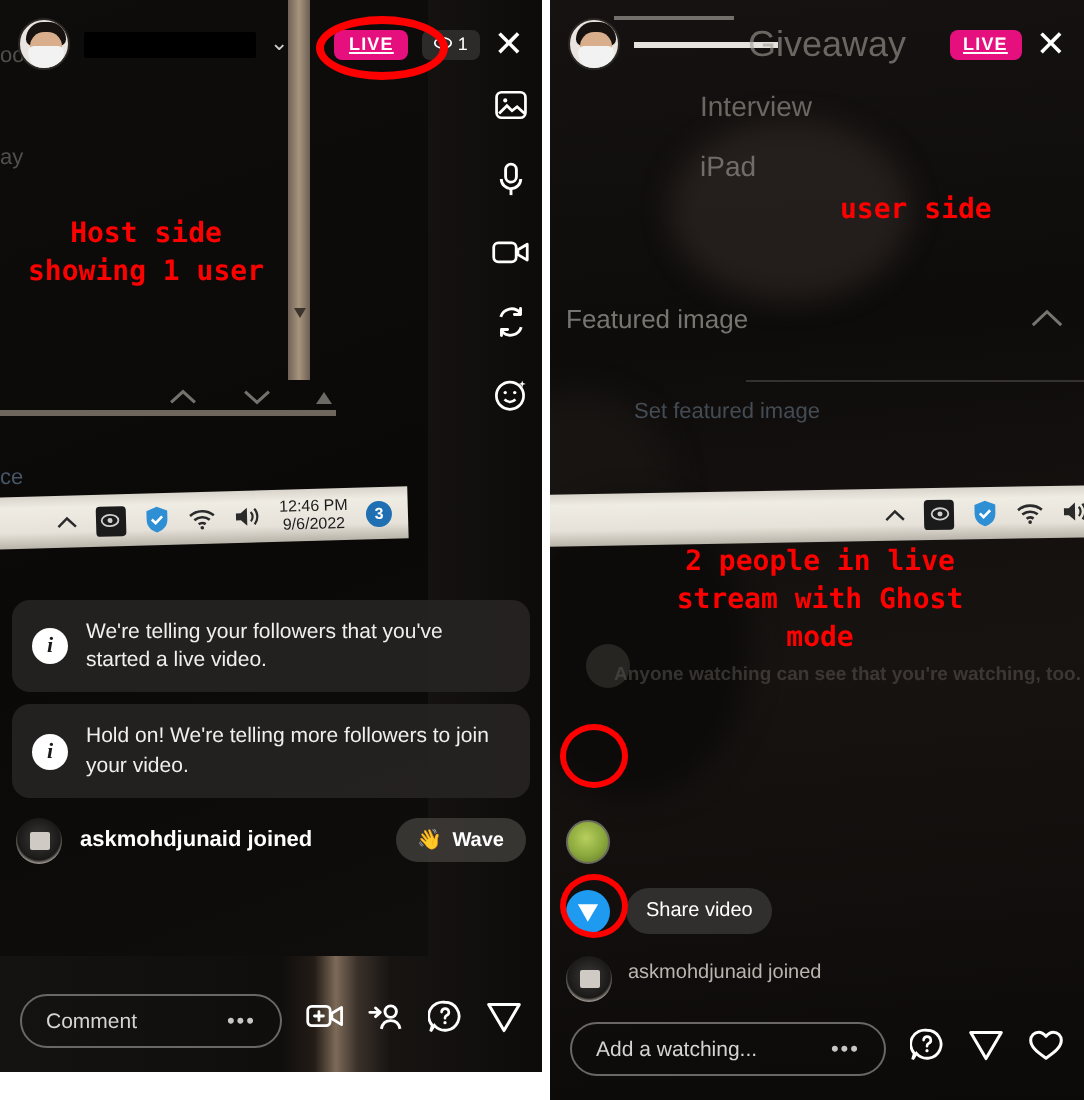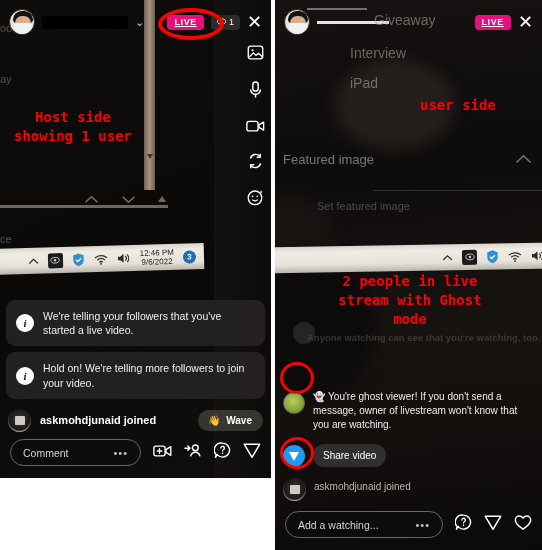--- a/index.html
+++ b/index.html
@@ -6,21 +6,21 @@
   html, body {
     width: 542px; height: 550px;
     background: #ffffff;
     font-family: "Liberation Sans", sans-serif;
     overflow: hidden;
   }
   .screen { position: relative; width: 542px; height: 550px; background: #ffffff; }
 
   
   .panel { position: absolute; top: 0; overflow: hidden; background: #0b0a09; }
-  .panel-left  { left: 0;   width: 271px; height: 478px; }
+  .panel-left  { left: 0;   width: 271px; height: 536px; }
   .panel-right { left: 275px; width: 267px; height: 550px; }
 
   .photo-bg { position: absolute; inset: 0; }
 
   
   .bg-left {
     background:
       linear-gradient(to right, #151311 0%, #100e0d 52%, #231c17 58%, #7d6a58 62%, #3a302a 66%, #171412 72%, #0d0b0a 100%);
   }
   .bg-left-inner {
@@ -411,21 +411,21 @@
         <div class="hair"></div>
         <div class="face"></div>
         <div class="mask"></div>
       </div>
       <div class="name-redaction" style="width:72px; height:3px; background:#e6e3de; border-radius:0;"></div>
       <div class="spacer"></div>
       <div class="live-badge">LIVE</div>
       <div class="close-x">✕</div>
     </div>
 
-    <div class="faint" style="left:99px; top:12px; font-size:14px; color:rgba(160,156,150,.62);">Giveaway</div>
+    <div class="faint" style="left:99px; top:12px; font-size:18px; color:rgba(160,156,150,.62);">Giveaway</div>
     <div class="faint" style="left:75px; top:45px; font-size:14px; color:rgba(160,156,150,.62);">Interview</div>
     <div class="faint" style="left:75px; top:75px; font-size:14px; color:rgba(160,156,150,.62);">iPad</div>
     <div class="faint" style="left:32px; top:8px; width:60px; height:2px; background:rgba(210,206,200,.5);"></div>
 
     <div class="featured-row">
       <span>Featured image</span>
       <span>
         <svg width="17" height="10" viewBox="0 0 18 11">
             <path d="M1.2 9.4L9 2l7.8 7.4" fill="none" stroke="rgba(186,182,176,.62)" stroke-width="1.6"></path>
           </svg>
@@ -468,24 +468,20 @@
           </svg>
       </span>
     </div>
 
     <div class="faint-dim" style="left:32px; top:332px;font-weight:bold;">Anyone watching can see that you're watching, too.</div>
     <div style="position:absolute; left:18px; top:322px; width:22px; height:22px; border-radius:50%; background:rgba(90,86,80,.35);"></div>
 
     <div class="ghost-list">
       <div class="ghost-row">
         <div class="av-green"></div>
-        <div class="body">
-          <span>👻</span>
-          <span>You're ghost viewer! If you don't send a message, owner of livestream won't know that you are watching.</span>
-        </div>
       </div>
       <div class="ghost-row">
         <div class="av-send">
           <svg width="12" height="11" viewBox="0 0 13 12">
               <path d="M1 1.2h11L6.4 10.8z" fill="#fff"></path>
             </svg>
         </div>
         <div class="share-btn">Share video</div>
       </div>
       <div class="ghost-row">

